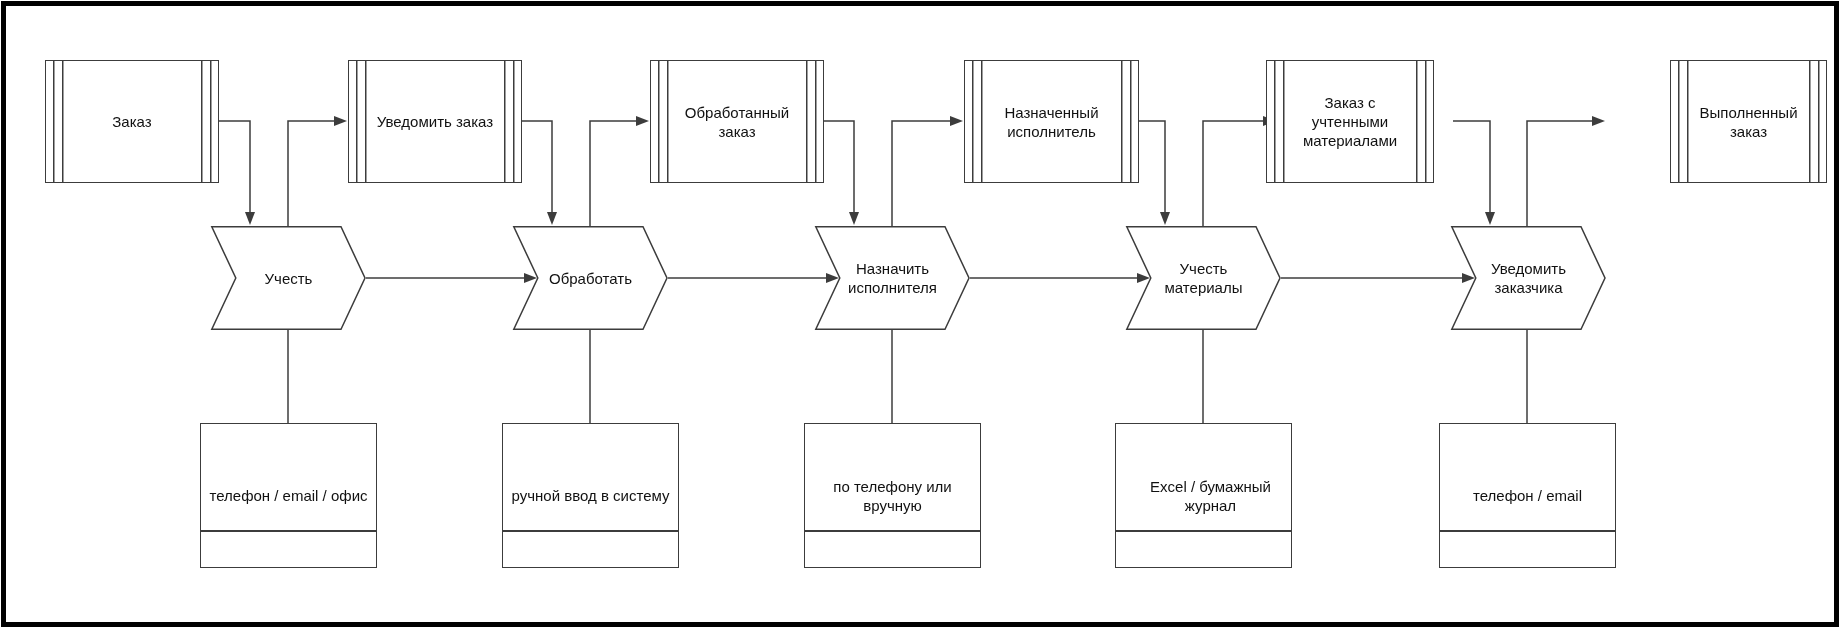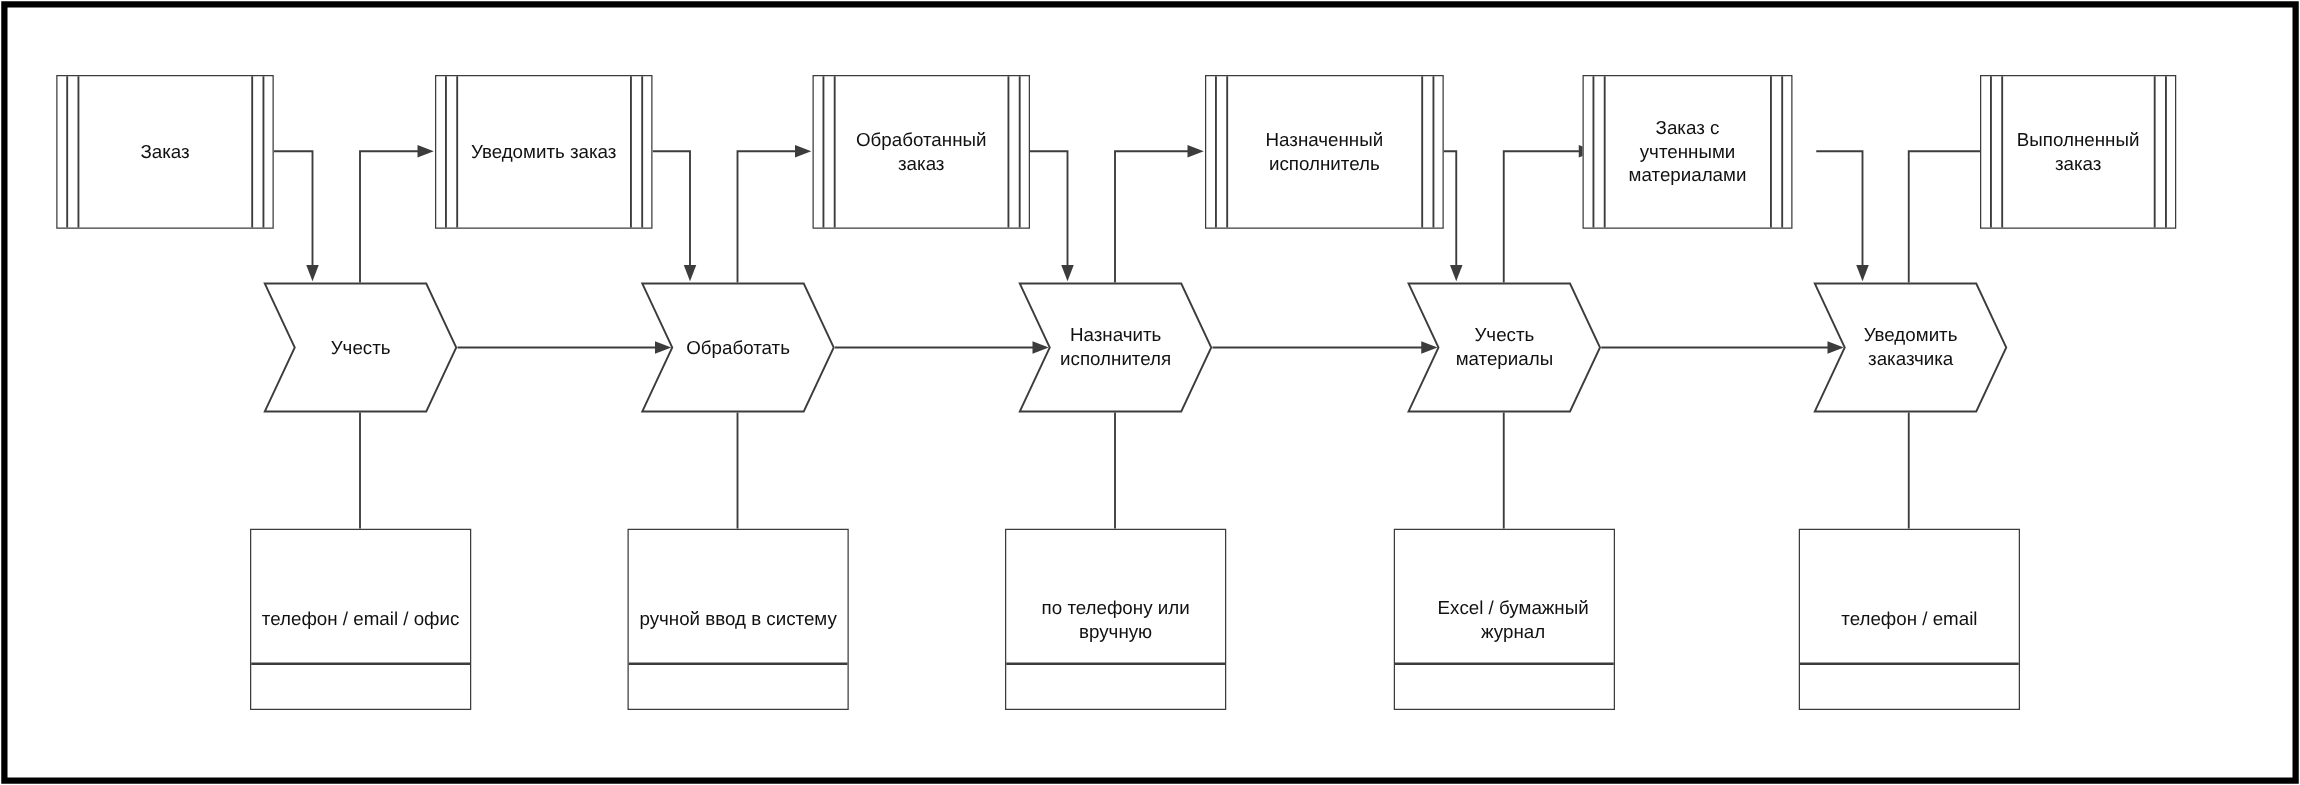--- a/index.html
+++ b/index.html
@@ -110,27 +110,27 @@
 
   <div class="doc" style="left:45px">
     <span>Заказ</span>
   </div>
   <div class="doc" style="left:348px">
     <span>Уведомить заказ</span>
   </div>
   <div class="doc" style="left:650px">
     <span>Обработанный заказ</span>
   </div>
-  <div class="doc" style="left:964px;width:191px">
+  <div class="doc" style="left:964px;width:175px">
     <span>Назначенный исполнитель</span>
   </div>
   <div class="doc" style="left:1266px;width:168px">
     <span>Заказ с учтенными материалами</span>
   </div>
-  <div class="doc" style="left:1584px;width:157px">
+  <div class="doc" style="left:1670px;width:157px">
     <span>Выполненный заказ</span>
   </div>
 
   <div class="chev" style="left:211px">
     <svg width="155" height="104" viewBox="0 0 155 104">
       <polygon points="0.8,0.8 130,0.8 154,52 130,103.2 0.8,103.2 24.8,52"></polygon>
     </svg>
     <span class="lbl">Учесть</span>
   </div>
   <div class="chev" style="left:513px">

